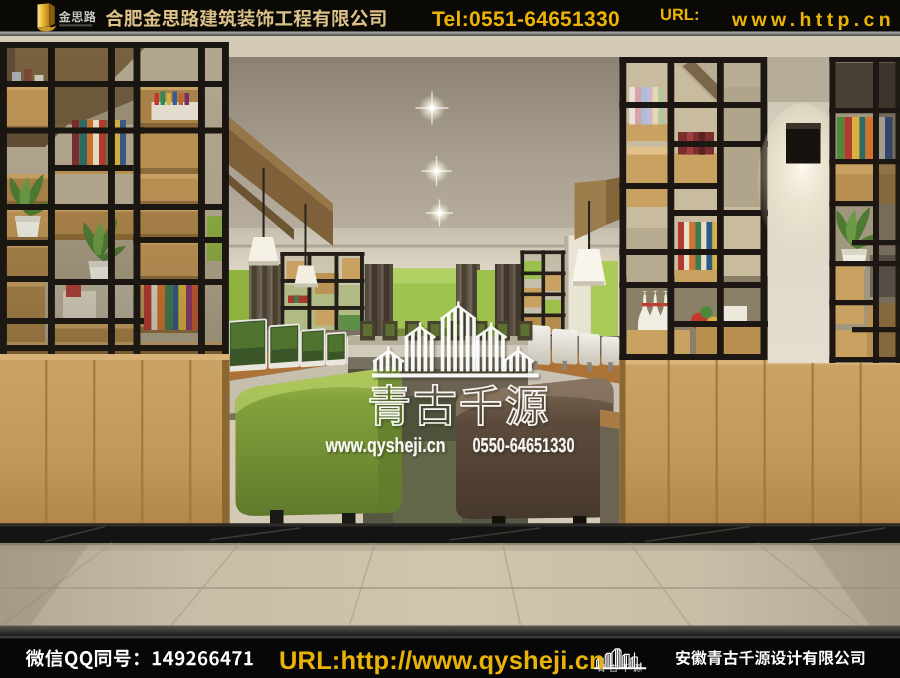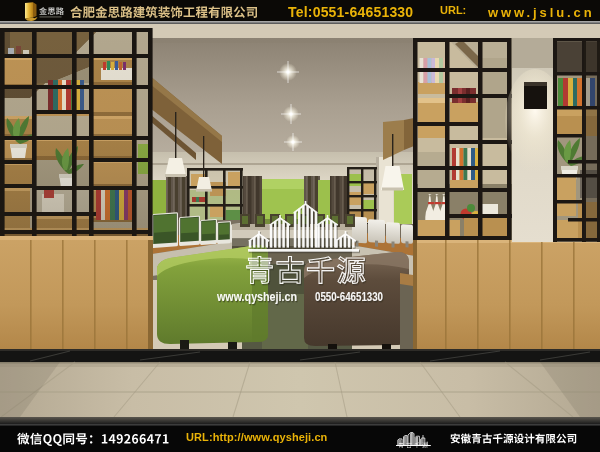--- a/index.html
+++ b/index.html
@@ -27,21 +27,21 @@
 <g transform="translate(39,14.2)">
       <path d="M4.0 -7.1C3.2 -5.8 1.7 -5.0 0.2 -4.6C0.4 -4.3 0.7 -3.9 0.8 -3.6C1.2 -3.8 1.5 -3.9 1.9 -4.1V-3.7H3.6V-2.8H0.9V-2.0H2.1L1.5 -1.7C1.8 -1.3 2.0 -0.7 2.2 -0.3H0.5V0.6H7.7V-0.3H5.9C6.2 -0.7 6.5 -1.2 6.8 -1.7L5.9 -2.0H7.2V-2.8H4.6V-3.7H6.3V-4.2C6.6 -4.0 7.0 -3.8 7.4 -3.7C7.5 -3.9 7.8 -4.3 8.1 -4.6C6.8 -4.9 5.5 -5.6 4.7 -6.3L4.9 -6.6ZM5.5 -4.6H2.8C3.3 -4.9 3.7 -5.2 4.1 -5.6C4.5 -5.3 5.0 -4.9 5.5 -4.6ZM3.6 -2.0V-0.3H2.4L3.0 -0.6C2.9 -1.0 2.6 -1.5 2.3 -2.0ZM4.6 -2.0H5.8C5.6 -1.5 5.3 -0.9 5.1 -0.6L5.6 -0.3H4.6Z M10.7 -1.9V-0.6C10.7 0.3 11.0 0.6 12.1 0.6C12.3 0.6 13.2 0.6 13.4 0.6C14.3 0.6 14.6 0.3 14.7 -0.9C14.4 -1.0 14.0 -1.1 13.8 -1.3C13.8 -0.4 13.7 -0.3 13.4 -0.3C13.1 -0.3 12.4 -0.3 12.2 -0.3C11.8 -0.3 11.7 -0.3 11.7 -0.6V-1.9ZM14.4 -1.8C14.8 -1.2 15.2 -0.3 15.4 0.2L16.3 -0.2C16.2 -0.8 15.7 -1.6 15.3 -2.2ZM9.6 -2.1C9.4 -1.5 9.1 -0.7 8.7 -0.2L9.6 0.3C10.0 -0.3 10.3 -1.1 10.4 -1.8ZM9.5 -6.6V-2.7H12.1L11.5 -2.2C12.1 -1.9 12.8 -1.4 13.1 -1.0L13.8 -1.7C13.5 -2.0 12.9 -2.4 12.3 -2.7H15.4V-6.6ZM10.4 -4.3H12.0V-3.6H10.4ZM12.9 -4.3H14.5V-3.6H12.9ZM10.4 -5.8H12.0V-5.1H10.4ZM12.9 -5.8H14.5V-5.1H12.9Z M18.3 -5.8H19.4V-4.8H18.3ZM17.0 -0.5 17.2 0.4C18.1 0.2 19.4 -0.1 20.5 -0.4L20.4 -1.2L19.5 -1.0V-2.1H20.4V-2.4C20.5 -2.2 20.6 -2.0 20.7 -1.9L20.9 -2.0V0.7H21.8V0.4H23.3V0.7H24.3V-2.0L24.3 -2.0C24.4 -2.2 24.7 -2.6 24.9 -2.8C24.2 -3.0 23.7 -3.4 23.2 -3.7C23.7 -4.4 24.1 -5.1 24.3 -6.0L23.7 -6.2L23.5 -6.2H22.4C22.4 -6.4 22.5 -6.6 22.6 -6.7L21.6 -7.0C21.4 -6.1 20.9 -5.2 20.3 -4.6V-6.7H17.4V-3.9H18.6V-0.8L18.2 -0.7V-3.4H17.4V-0.6ZM21.8 -0.4V-1.5H23.3V-0.4ZM23.1 -5.4C22.9 -5.0 22.7 -4.7 22.5 -4.4C22.3 -4.7 22.1 -5.0 21.9 -5.2L22.0 -5.4ZM21.5 -2.3C21.9 -2.5 22.2 -2.8 22.6 -3.1C22.9 -2.8 23.2 -2.5 23.6 -2.3ZM21.9 -3.7C21.5 -3.3 20.9 -3.0 20.4 -2.7V-3.0H19.5V-3.9H20.3V-4.5C20.5 -4.3 20.8 -4.0 20.9 -3.9C21.1 -4.1 21.3 -4.3 21.4 -4.5C21.6 -4.2 21.7 -4.0 21.9 -3.7Z" fill="#c6c6c4"></path>
     </g>
 <rect x="39.5" y="16.2" width="22" height="1.4" fill="#cfcabd" opacity="0.35"></rect>
 <g transform="translate(70,16.8)">
       <path d="M6.4 -10.7C5.0 -8.7 2.7 -7.2 0.4 -6.3C0.8 -5.9 1.2 -5.3 1.5 -4.9C2.0 -5.2 2.6 -5.5 3.1 -5.8V-5.2H9.4V-6.0C10.0 -5.7 10.6 -5.4 11.2 -5.1C11.4 -5.6 11.9 -6.1 12.2 -6.5C10.6 -7.1 8.9 -7.9 7.3 -9.4L7.7 -10.0ZM4.3 -6.6C5.0 -7.1 5.7 -7.7 6.4 -8.4C7.1 -7.7 7.8 -7.1 8.5 -6.6ZM2.3 -4.1V1.1H3.9V0.6H8.8V1.1H10.4V-4.1ZM3.9 -0.8V-2.8H8.8V-0.8Z M13.6 -10.3V-5.7C13.6 -3.9 13.6 -1.3 12.8 0.5C13.2 0.6 13.8 0.9 14.1 1.1C14.6 -0.1 14.8 -1.7 14.9 -3.2H16.2V-0.7C16.2 -0.5 16.1 -0.5 16.0 -0.4C15.8 -0.4 15.4 -0.4 14.9 -0.5C15.1 -0.1 15.3 0.6 15.3 1.0C16.1 1.0 16.7 1.0 17.1 0.7C17.5 0.5 17.6 0.0 17.6 -0.7V-10.3ZM15.0 -9.0H16.2V-7.5H15.0ZM15.0 -6.2H16.2V-4.6H15.0L15.0 -5.7ZM18.2 -10.1V-1.4C18.2 0.4 18.7 0.9 20.2 0.9C20.6 0.9 22.2 0.9 22.6 0.9C24.1 0.9 24.5 0.1 24.7 -2.1C24.3 -2.2 23.7 -2.5 23.4 -2.7C23.2 -1.0 23.2 -0.6 22.5 -0.6C22.2 -0.6 20.7 -0.6 20.4 -0.6C19.7 -0.6 19.7 -0.7 19.7 -1.4V-4.3H22.8V-3.7H24.2V-10.1ZM22.8 -5.7H21.8V-8.7H22.8ZM19.7 -5.7V-8.7H20.6V-5.7Z M31.2 -10.8C30.0 -8.9 27.7 -7.6 25.4 -7.0C25.7 -6.6 26.2 -6.0 26.4 -5.6C26.9 -5.8 27.5 -6.0 28.0 -6.2V-5.6H30.5V-4.3H26.5V-3.0H28.4L27.4 -2.6C27.8 -1.9 28.2 -1.1 28.4 -0.5H25.9V0.9H36.8V-0.5H34.1C34.5 -1.1 35.0 -1.8 35.4 -2.5L34.2 -3.0H36.2V-4.3H32.1V-5.6H34.7V-6.4C35.2 -6.1 35.8 -5.8 36.4 -5.6C36.6 -6.0 37.1 -6.6 37.4 -6.9C35.5 -7.5 33.5 -8.5 32.2 -9.6L32.6 -10.1ZM33.5 -7.0H29.4C30.1 -7.5 30.8 -8.0 31.4 -8.6C32.0 -8.0 32.8 -7.5 33.5 -7.0ZM30.5 -3.0V-0.5H28.7L29.7 -1.0C29.6 -1.5 29.1 -2.4 28.6 -3.0ZM32.1 -3.0H34.0C33.7 -2.3 33.2 -1.4 32.9 -0.9L33.7 -0.5H32.1Z M41.2 -2.9V-0.9C41.2 0.5 41.6 0.9 43.2 0.9C43.6 0.9 45.0 0.9 45.3 0.9C46.7 0.9 47.1 0.4 47.3 -1.4C46.9 -1.5 46.2 -1.7 45.9 -1.9C45.8 -0.7 45.7 -0.5 45.2 -0.5C44.9 -0.5 43.7 -0.5 43.4 -0.5C42.8 -0.5 42.7 -0.5 42.7 -0.9V-2.9ZM46.8 -2.8C47.4 -1.8 48.1 -0.5 48.3 0.3L49.8 -0.3C49.5 -1.2 48.8 -2.4 48.1 -3.3ZM39.4 -3.2C39.2 -2.2 38.7 -1.1 38.1 -0.4L39.5 0.4C40.0 -0.4 40.5 -1.7 40.8 -2.8ZM39.4 -10.1V-4.1H43.3L42.4 -3.3C43.3 -2.8 44.4 -2.1 44.9 -1.5L45.9 -2.5C45.4 -3.1 44.5 -3.7 43.6 -4.1H48.4V-10.1ZM40.8 -6.5H43.1V-5.4H40.8ZM44.6 -6.5H46.9V-5.4H44.6ZM40.8 -8.8H43.1V-7.7H40.8ZM44.6 -8.8H46.9V-7.7H44.6Z M52.5 -8.9H54.1V-7.3H52.5ZM50.5 -0.8 50.8 0.7C52.2 0.3 54.1 -0.1 55.9 -0.6L55.7 -1.9L54.2 -1.6V-3.2H55.6V-3.6C55.8 -3.4 56.0 -3.1 56.1 -2.9L56.4 -3.0V1.1H57.8V0.7H60.1V1.1H61.6V-3.1L61.6 -3.1C61.8 -3.4 62.2 -4.0 62.5 -4.3C61.5 -4.6 60.7 -5.1 59.9 -5.7C60.7 -6.6 61.3 -7.8 61.7 -9.1L60.7 -9.5L60.5 -9.4H58.7C58.8 -9.7 58.9 -10.0 59.0 -10.3L57.6 -10.6C57.2 -9.2 56.4 -7.9 55.5 -7.1V-10.2H51.2V-6.0H52.9V-1.3L52.3 -1.1V-5.1H51.1V-0.9ZM57.8 -0.6V-2.3H60.1V-0.6ZM59.8 -8.2C59.6 -7.6 59.3 -7.1 58.9 -6.7C58.6 -7.1 58.2 -7.6 58.0 -8.0L58.1 -8.2ZM57.4 -3.6C58.0 -3.9 58.5 -4.3 59.0 -4.7C59.4 -4.3 60.0 -3.9 60.5 -3.6ZM58.0 -5.7C57.3 -5.1 56.5 -4.5 55.6 -4.1V-4.5H54.2V-6.0H55.5V-6.8C55.8 -6.6 56.3 -6.2 56.5 -5.9C56.8 -6.2 57.0 -6.5 57.2 -6.8C57.5 -6.5 57.7 -6.1 58.0 -5.7Z M67.6 -9.7V-8.6H69.7V-8.0H66.9V-6.9H69.7V-6.2H67.5V-5.1H69.7V-4.5H67.5V-3.4H69.7V-2.8H67.0V-1.7H69.7V-0.8H71.1V-1.7H74.5V-2.8H71.1V-3.4H74.0V-4.5H71.1V-5.1H73.9V-6.9H74.6V-8.0H73.9V-9.7H71.1V-10.6H69.7V-9.7ZM71.1 -6.9H72.6V-6.2H71.1ZM71.1 -8.0V-8.6H72.6V-8.0ZM63.9 -4.5C63.9 -4.7 64.3 -4.9 64.6 -5.1H65.6C65.5 -4.2 65.4 -3.5 65.2 -2.9C64.9 -3.3 64.7 -3.8 64.5 -4.4L63.5 -4.0C63.8 -3.0 64.1 -2.2 64.6 -1.5C64.2 -0.8 63.7 -0.3 63.1 0.1C63.4 0.3 63.9 0.8 64.1 1.1C64.7 0.7 65.1 0.2 65.5 -0.5C66.8 0.6 68.5 0.9 70.7 0.9H74.3C74.4 0.5 74.7 -0.2 74.9 -0.5C74.0 -0.5 71.4 -0.5 70.7 -0.5C68.8 -0.5 67.3 -0.7 66.1 -1.7C66.6 -2.9 67.0 -4.4 67.1 -6.2L66.3 -6.4L66.0 -6.4H65.6C66.1 -7.3 66.7 -8.4 67.2 -9.5L66.3 -10.1L65.8 -9.9H63.5V-8.6H65.3C64.8 -7.6 64.4 -6.8 64.2 -6.5C63.9 -6.1 63.6 -5.7 63.3 -5.7C63.5 -5.4 63.8 -4.8 63.9 -4.5Z M75.7 -1.9 76.0 -0.5C77.3 -0.8 78.9 -1.2 80.5 -1.5L80.3 -2.8L79.0 -2.5V-5.0H80.5V-6.3H76.0V-5.0H77.5V-2.2ZM80.9 -6.4V-3.6C80.9 -2.3 80.7 -0.9 78.9 0.0C79.2 0.2 79.8 0.8 80.0 1.1C81.7 0.1 82.2 -1.5 82.3 -3.0C82.8 -2.4 83.3 -1.7 83.6 -1.2L84.4 -1.8V-0.8C84.4 0.1 84.5 0.4 84.7 0.6C84.9 0.8 85.3 0.9 85.6 0.9C85.8 0.9 86.1 0.9 86.3 0.9C86.5 0.9 86.8 0.9 87.0 0.8C87.2 0.7 87.3 0.5 87.4 0.3C87.5 0.1 87.6 -0.4 87.6 -0.9C87.2 -1.0 86.8 -1.2 86.5 -1.4C86.5 -1.1 86.5 -0.8 86.5 -0.6C86.4 -0.5 86.4 -0.4 86.4 -0.4C86.3 -0.4 86.3 -0.4 86.2 -0.4C86.2 -0.4 86.0 -0.4 86.0 -0.4C86.0 -0.4 85.9 -0.4 85.9 -0.4C85.8 -0.5 85.8 -0.6 85.8 -0.8V-6.4ZM82.3 -5.1H84.4V-2.6C84.0 -3.1 83.5 -3.7 83.0 -4.1L82.3 -3.6ZM77.6 -10.7C77.2 -9.4 76.4 -8.1 75.5 -7.2C75.9 -7.1 76.5 -6.7 76.8 -6.4C77.2 -6.9 77.7 -7.5 78.1 -8.2H78.4C78.7 -7.6 79.0 -7.0 79.1 -6.5L80.4 -7.1C80.3 -7.4 80.1 -7.8 79.9 -8.2H81.5V-9.5H78.7C78.8 -9.8 78.9 -10.1 79.0 -10.4ZM82.7 -10.7C82.4 -9.4 81.7 -8.1 80.9 -7.3C81.3 -7.1 81.9 -6.7 82.2 -6.5C82.6 -6.9 83.0 -7.5 83.3 -8.2H83.8C84.2 -7.7 84.6 -7.0 84.8 -6.5L86.1 -7.0C86.0 -7.4 85.7 -7.8 85.4 -8.2H87.2V-9.5H83.8C84.0 -9.7 84.1 -10.0 84.1 -10.3Z M88.4 -9.2C89.0 -8.8 89.7 -8.2 90.0 -7.9L90.9 -8.8C90.6 -9.2 89.8 -9.7 89.3 -10.1ZM93.1 -4.6 93.3 -4.0H88.4V-2.9H92.2C91.1 -2.2 89.6 -1.8 88.2 -1.5C88.4 -1.3 88.8 -0.8 89.0 -0.5C89.6 -0.6 90.3 -0.8 90.9 -1.0V-0.8C90.9 -0.2 90.4 -0.0 90.1 0.1C90.3 0.3 90.5 0.9 90.6 1.2C90.9 1.0 91.4 0.9 95.0 0.2C94.9 -0.1 95.0 -0.7 95.1 -1.0L92.3 -0.5V-1.7C93.0 -2.0 93.5 -2.4 94.0 -2.8C95.0 -0.8 96.6 0.5 99.2 1.1C99.3 0.7 99.7 0.1 100.0 -0.2C99.0 -0.3 98.1 -0.6 97.3 -1.1C98.0 -1.4 98.7 -1.8 99.3 -2.2L98.4 -2.9H99.8V-4.0H95.0C94.9 -4.4 94.7 -4.7 94.5 -5.0ZM96.3 -1.8C96.0 -2.1 95.7 -2.5 95.4 -2.9H98.1C97.6 -2.5 97.0 -2.1 96.3 -1.8ZM95.5 -10.6V-9.2H92.8V-7.9H95.5V-6.4H93.1V-5.1H99.4V-6.4H97.0V-7.9H99.7V-9.2H97.0V-10.6ZM88.2 -6.3 88.7 -5.1C89.4 -5.4 90.2 -5.7 90.9 -6.1V-4.6H92.3V-10.6H90.9V-7.4C89.9 -7.0 88.9 -6.6 88.2 -6.3Z M105.7 -6.0V-0.5H107.1V-4.7H108.1V1.1H109.6V-4.7H110.7V-2.0C110.7 -1.9 110.6 -1.9 110.5 -1.9C110.4 -1.8 110.1 -1.8 109.7 -1.9C109.9 -1.5 110.1 -0.9 110.1 -0.5C110.8 -0.5 111.2 -0.5 111.6 -0.7C112.0 -1.0 112.1 -1.4 112.1 -2.0V-6.0H109.6V-7.8H112.4V-9.1H107.9C108.0 -9.5 108.1 -9.9 108.2 -10.3L106.8 -10.6C106.5 -9.3 105.9 -7.9 105.2 -7.1C105.6 -6.9 106.2 -6.5 106.5 -6.3C106.7 -6.7 107.0 -7.2 107.3 -7.8H108.1V-6.0ZM102.0 -10.6C101.8 -8.8 101.3 -7.1 100.6 -5.9C100.9 -5.7 101.4 -5.2 101.6 -5.0C102.1 -5.7 102.4 -6.6 102.7 -7.6H104.1C103.9 -7.1 103.7 -6.6 103.6 -6.2L104.7 -5.9C105.1 -6.6 105.4 -7.7 105.7 -8.7L104.8 -8.9L104.5 -8.9H103.1C103.2 -9.3 103.3 -9.8 103.4 -10.3ZM102.5 1.1V1.1C102.7 0.8 103.1 0.5 105.3 -1.2C105.1 -1.5 104.9 -2.1 104.8 -2.5L103.6 -1.6V-6.1H102.3V-1.2C102.3 -0.6 102.0 -0.1 101.7 0.1C102.0 0.3 102.3 0.8 102.5 1.1Z M113.5 -1.3V0.2H124.9V-1.3H120.0V-7.8H124.2V-9.3H114.2V-7.8H118.3V-1.3Z M132.6 -8.9H135.5V-7.2H132.6ZM131.2 -10.2V-5.9H137.0V-10.2ZM131.1 -2.8V-1.6H133.3V-0.5H130.3V0.9H137.6V-0.5H134.8V-1.6H137.0V-2.8H134.8V-3.9H137.3V-5.2H130.8V-3.9H133.3V-2.8ZM129.8 -10.5C128.8 -10.1 127.2 -9.7 125.9 -9.5C126.0 -9.2 126.2 -8.7 126.3 -8.3C126.8 -8.4 127.3 -8.5 127.8 -8.6V-7.1H126.0V-5.7H127.6C127.2 -4.5 126.4 -3.2 125.7 -2.3C126.0 -2.0 126.3 -1.3 126.4 -0.9C126.9 -1.5 127.4 -2.4 127.8 -3.4V1.1H129.3V-3.8C129.6 -3.3 129.9 -2.8 130.0 -2.5L130.9 -3.7C130.6 -4.0 129.6 -5.1 129.3 -5.3V-5.7H130.6V-7.1H129.3V-8.9C129.8 -9.0 130.3 -9.2 130.8 -9.3Z M142.6 -10.6C142.5 -10.1 142.3 -9.6 142.1 -9.1H138.7V-7.7H141.5C140.7 -6.2 139.7 -4.9 138.4 -4.0C138.6 -3.8 139.1 -3.2 139.3 -2.9C140.0 -3.3 140.5 -3.8 141.0 -4.4V1.1H142.5V-1.3H147.0V-0.5C147.0 -0.4 146.9 -0.3 146.7 -0.3C146.5 -0.3 145.8 -0.3 145.1 -0.3C145.3 0.1 145.5 0.7 145.6 1.1C146.6 1.1 147.3 1.1 147.8 0.9C148.3 0.7 148.5 0.2 148.5 -0.5V-6.7H142.7C142.8 -7.0 143.0 -7.4 143.2 -7.7H149.9V-9.1H143.8C143.9 -9.5 144.0 -9.9 144.2 -10.3ZM142.5 -3.4H147.0V-2.5H142.5ZM142.5 -4.6V-5.4H147.0V-4.6Z M151.6 -10.1V1.1H152.9V-8.8H154.1C153.9 -8.0 153.6 -7.0 153.4 -6.2C154.1 -5.3 154.2 -4.5 154.2 -3.9C154.2 -3.5 154.2 -3.3 154.0 -3.2C153.9 -3.1 153.8 -3.1 153.7 -3.1C153.5 -3.0 153.4 -3.1 153.1 -3.1C153.3 -2.7 153.5 -2.1 153.5 -1.8C153.8 -1.8 154.1 -1.8 154.3 -1.8C154.6 -1.9 154.8 -1.9 155.0 -2.1C155.4 -2.4 155.6 -2.9 155.6 -3.7C155.6 -4.5 155.4 -5.4 154.7 -6.4C155.0 -7.3 155.4 -8.6 155.7 -9.6L154.8 -10.2L154.5 -10.1ZM160.3 -6.7V-5.7H157.6V-6.7ZM160.3 -7.9H157.6V-8.8H160.3ZM156.2 1.2C156.4 1.0 156.9 0.8 159.4 0.2C159.3 -0.2 159.3 -0.8 159.3 -1.2L157.6 -0.8V-4.4H158.3C158.9 -1.9 159.9 0.1 161.8 1.1C162.0 0.7 162.5 0.1 162.8 -0.2C161.9 -0.6 161.3 -1.2 160.8 -1.9C161.3 -2.3 162.0 -2.7 162.5 -3.2L161.5 -4.2C161.2 -3.9 160.6 -3.4 160.1 -3.0C159.9 -3.4 159.8 -3.9 159.6 -4.4H161.8V-10.1H156.1V-1.1C156.1 -0.5 155.8 -0.2 155.5 -0.0C155.7 0.2 156.0 0.8 156.2 1.2Z M166.9 -10.3C166.2 -8.5 165.0 -6.8 163.6 -5.7C164.0 -5.5 164.7 -4.9 165.0 -4.7C166.3 -5.9 167.7 -7.8 168.5 -9.9ZM171.8 -10.4 170.3 -9.8C171.3 -8.0 172.8 -6.0 174.1 -4.7C174.3 -5.1 174.9 -5.7 175.3 -6.0C174.1 -7.0 172.6 -8.9 171.8 -10.4ZM165.0 0.5C165.7 0.2 166.5 0.2 172.6 -0.3C172.9 0.2 173.2 0.7 173.4 1.1L174.9 0.3C174.2 -0.9 173.1 -2.6 172.0 -4.0L170.6 -3.4C171.0 -2.9 171.3 -2.3 171.7 -1.7L167.0 -1.4C168.2 -2.8 169.4 -4.4 170.3 -6.2L168.6 -6.9C167.7 -4.8 166.2 -2.6 165.6 -2.1C165.2 -1.5 164.9 -1.2 164.5 -1.1C164.7 -0.7 165.0 0.2 165.0 0.5Z M176.8 -7.6V-6.2H184.2V-7.6ZM176.7 -9.9V-8.4H185.5V-0.8C185.5 -0.6 185.4 -0.5 185.2 -0.5C184.9 -0.5 184.1 -0.5 183.4 -0.5C183.6 -0.1 183.8 0.7 183.9 1.1C185.0 1.1 185.8 1.1 186.3 0.8C186.9 0.5 187.0 0.1 187.0 -0.8V-9.9ZM178.9 -4.0H182.1V-2.4H178.9ZM177.5 -5.3V-0.2H178.9V-1.1H183.6V-5.3Z" fill="#dcc188"></path>
     </g>
 </svg>
 <div class="t" style="left:288px;top:4px;font-size:14px;letter-spacing:0.2px">Tel:0551-64651330</div>
 <div class="t" style="left:440px;top:4px;font-size:11px">URL:</div>
-<div class="t" style="left:488px;top:4.5px;font-size:13px;letter-spacing:2.9px">www.jslu.cn</div>
+<div class="t" style="left:488px;top:4.5px;font-size:13px;letter-spacing:2.9px">www.http.cn</div>
 <div id="photo"><svg width="600" height="400" viewBox="0 0 600 400" xmlns="http://www.w3.org/2000/svg">
 <defs>
 <linearGradient id="beam" x1="0" y1="0" x2="1" y2="0">
  <stop offset="0" stop-color="#382f22"></stop>
           <stop offset="0.08" stop-color="#6e6250"></stop>
  <stop offset="0.3" stop-color="#e9e1cc"></stop>
           <stop offset="0.5" stop-color="#f3eddc"></stop>
  <stop offset="0.7" stop-color="#e9e1cc"></stop>
           <stop offset="0.92" stop-color="#6e6250"></stop>
  <stop offset="1" stop-color="#382f22"></stop>
@@ -552,12 +552,12 @@
 <g transform="translate(396,21.5) scale(0.30)" stroke="#ffffff" stroke-width="2.6" fill="none">
 <path d="M0 0 L116 0" stroke-width="4"></path>
 <path d="M40 -1 L40 -35 L44 -39 L48 -43 L56 -43 L56 -1 M48 -1 L48 -41 M52 -1 L52 -43 M56 -43 L60 -39 L60 -1"></path>
 <path d="M25 -1 L25 -29 L29 -33 L37 -33 L37 -1 M29 -1 L29 -31 M33 -1 L33 -31"></path>
 <path d="M6 -1 L6 -18 L10 -22 L20 -22 L20 -1 M10 -1 L10 -20 M14 -1 L14 -20"></path>
 <path d="M64 -1 L64 -27 L68 -31 L78 -31 L78 -1 M68 -1 L68 -29 M72 -1 L72 -29"></path>
 <path d="M82 -1 L82 -21 L86 -25 L96 -25 L96 -1 M86 -1 L86 -23 M90 -1 L90 -35"></path>
 <path d="M104 -1 L104 -13"></path>
 </g>
 </svg>
-<div class="t" style="left:186px;top:431px;font-size:11px;letter-spacing:0.1px">URL:http://www.qysheji.cn</div>
+<div class="t" style="left:186px;top:431px;font-size:17px;letter-spacing:0.1px">URL:http://www.qysheji.cn</div>
 </body></html>

